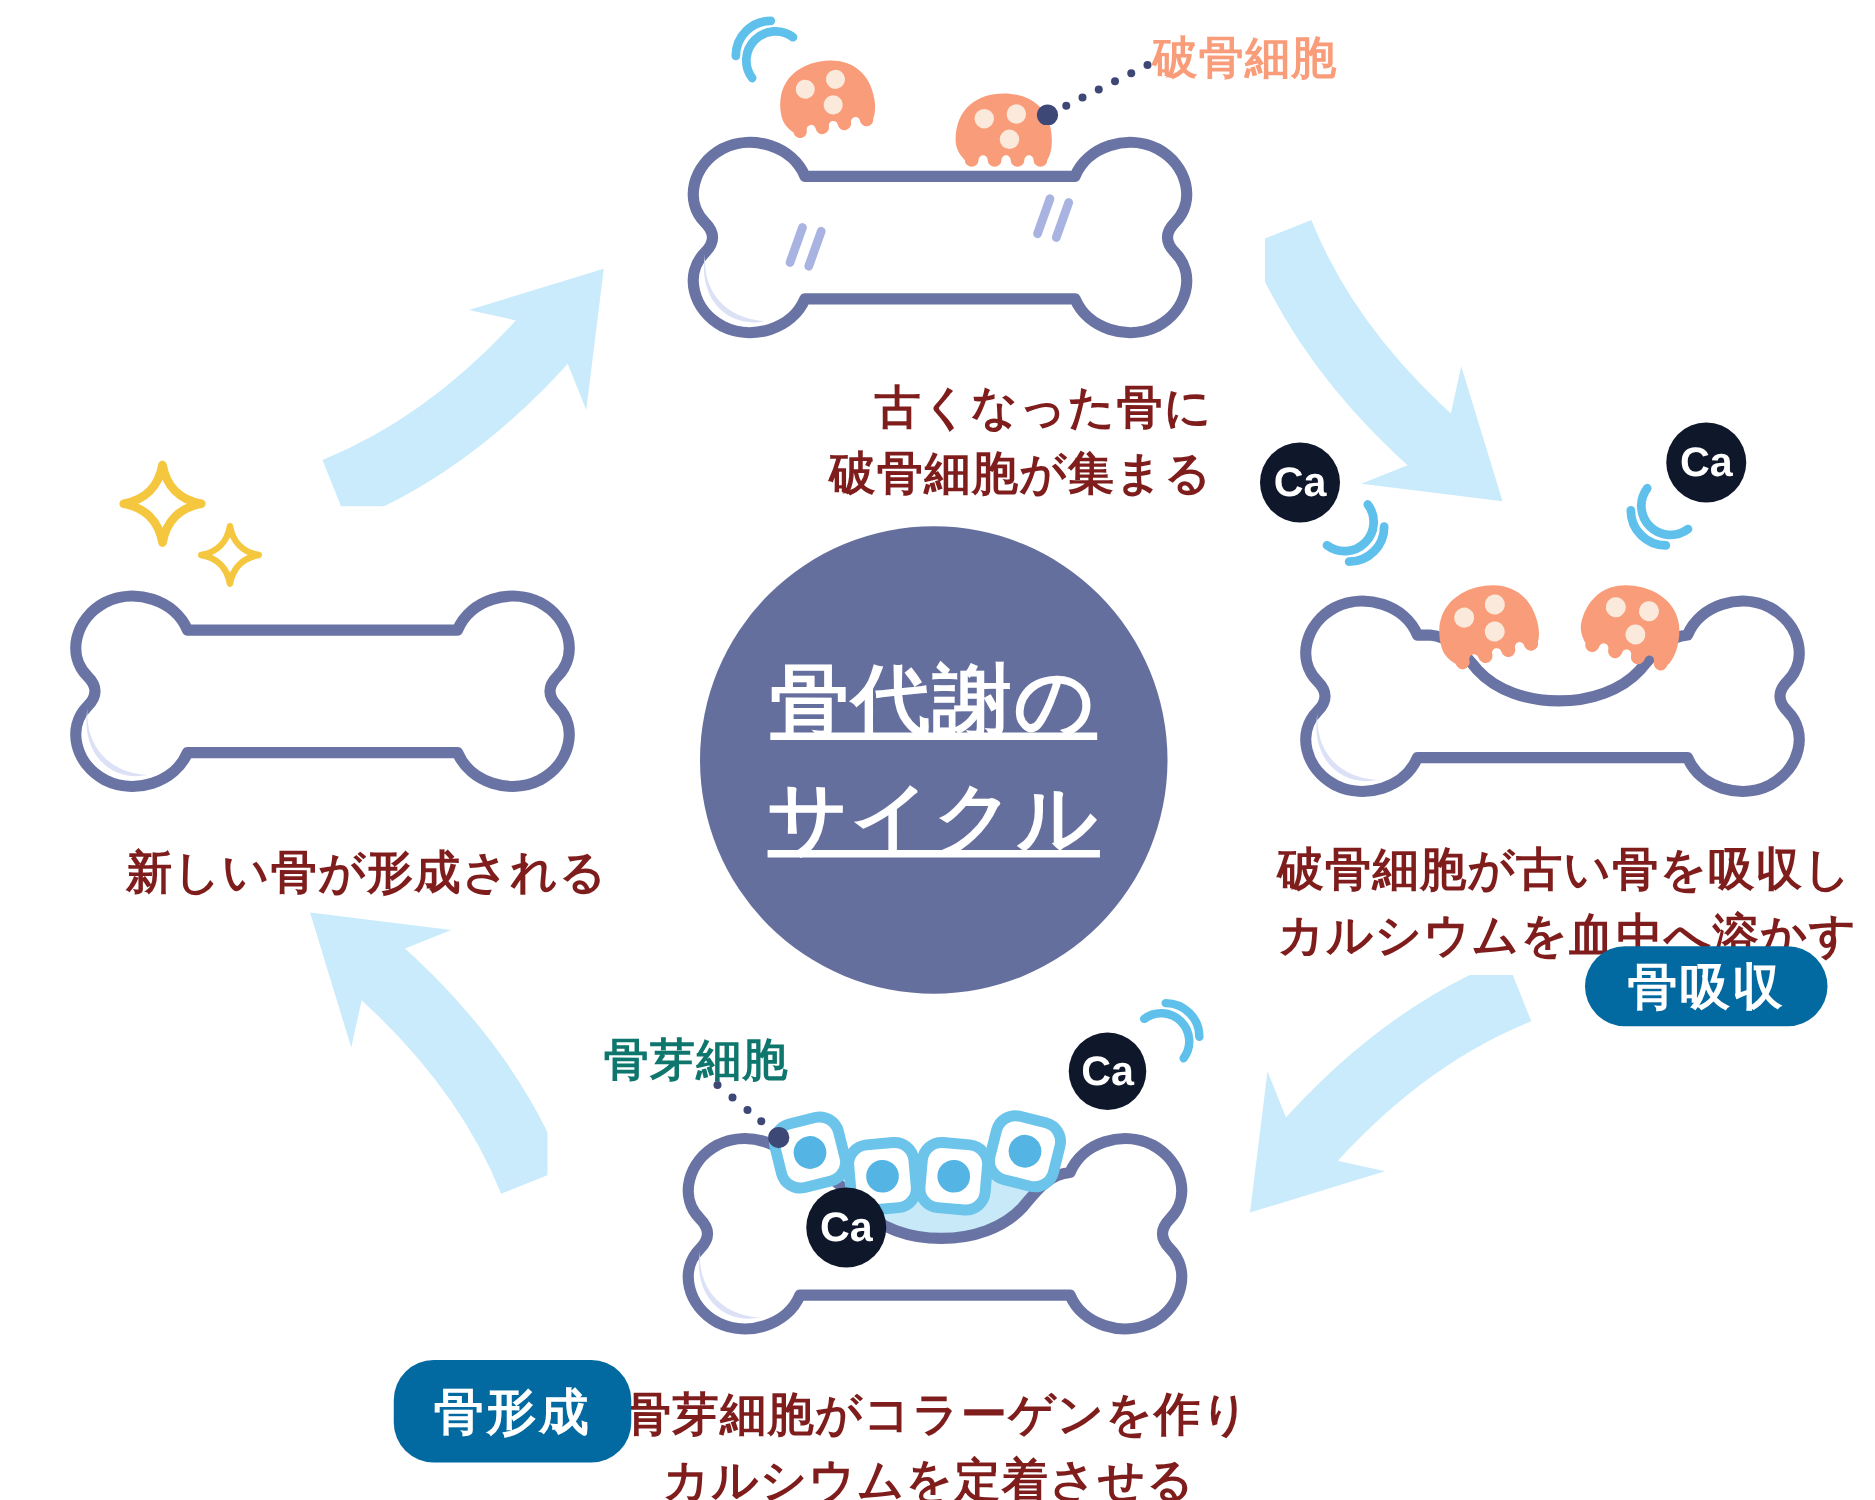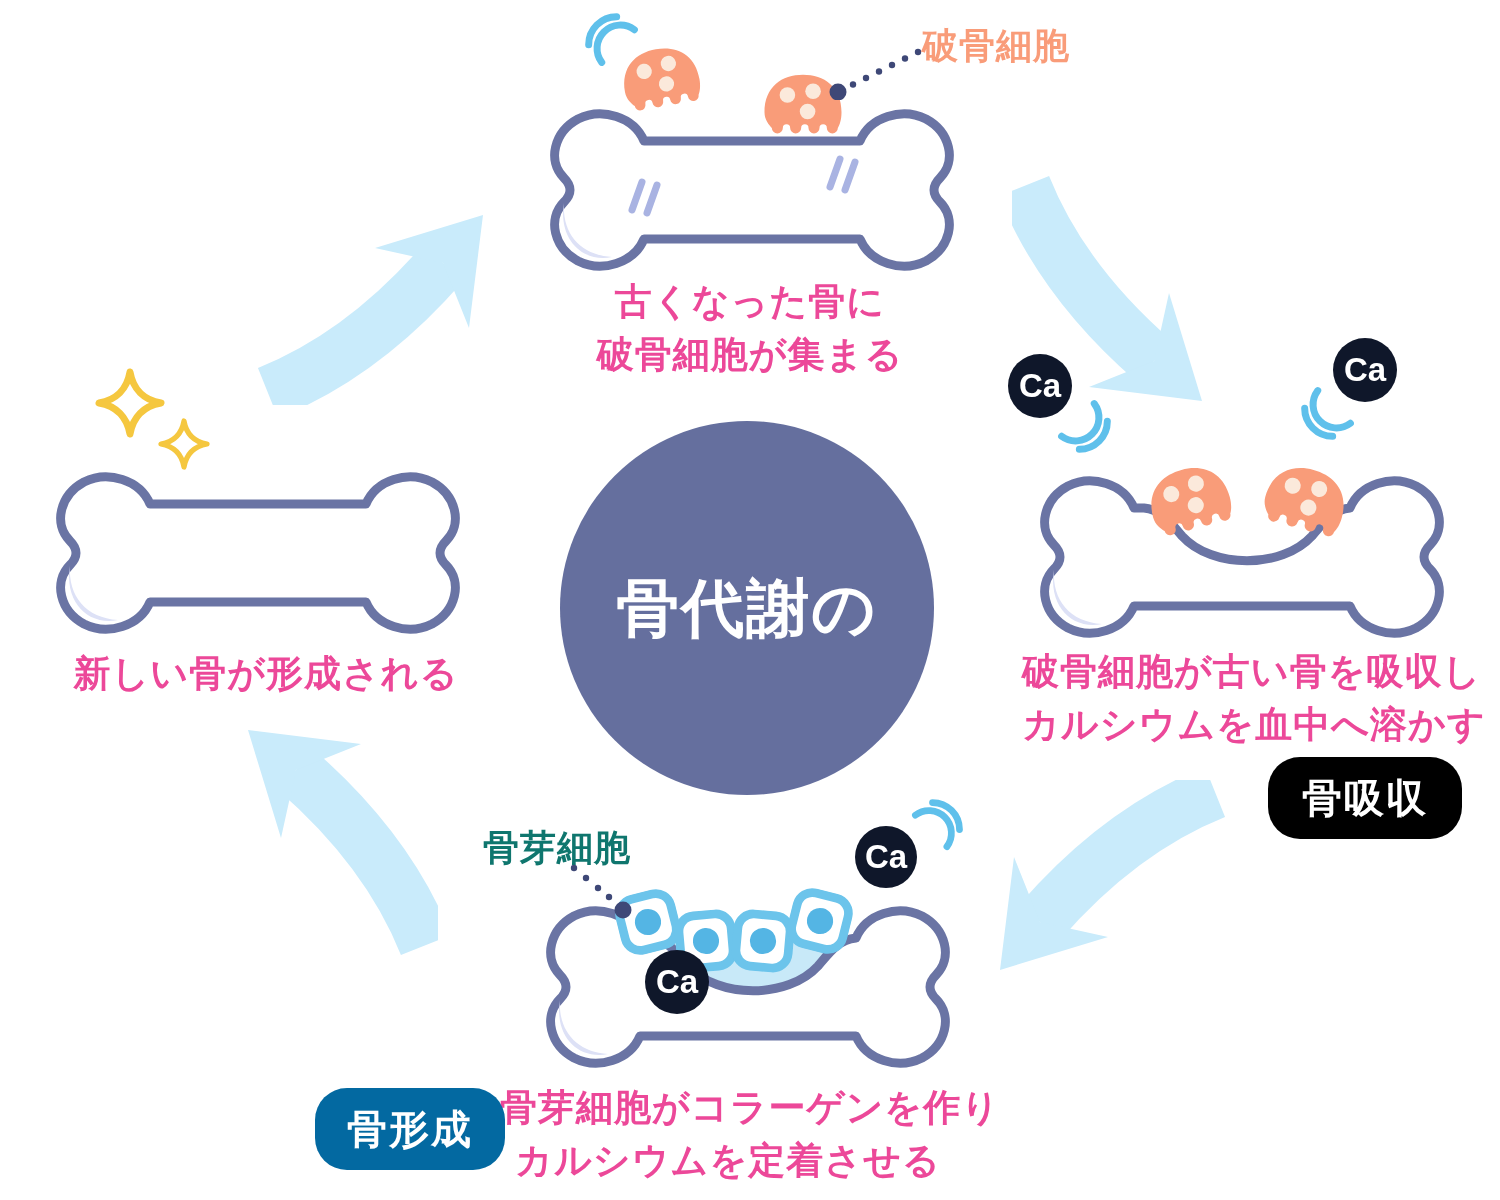--- a/index.html
+++ b/index.html
@@ -1,28 +1,28 @@
 <!DOCTYPE html>
 <html><head>
 <meta charset="utf-8">
 <style>
   html,body{margin:0;padding:0;background:#fff;}
   #canvas{position:relative;width:1500px;height:1200px;background:#ffffff;overflow:hidden;
           font-family:"Liberation Sans",sans-serif;}
   .abs{position:absolute;}
-  .caption{position:absolute;color:#ec4899;font-size:37px;font-weight:600;line-height:1.42;
-           text-align:center;letter-spacing:1px;white-space:nowrap;}
+  .caption{position:absolute;color:#7f1d1d;font-size:37px;font-weight:600;line-height:1.42;
+           text-align:right;letter-spacing:1px;white-space:nowrap;margin-top:24px;}
   .cell-label{position:absolute;font-size:36px;font-weight:600;letter-spacing:1px;white-space:nowrap;}
   .badge{position:absolute;display:flex;align-items:center;justify-content:center;
          border-radius:32px;color:#ffffff;font-size:40px;font-weight:600;letter-spacing:2px;}
   .ca{position:absolute;border-radius:50%;background:#0f172a;color:#ffffff;
       display:flex;align-items:center;justify-content:center;font-size:33px;font-weight:600;}
   #center-circle{position:absolute;left:560px;top:421px;width:374px;height:374px;border-radius:50%;
       background:#656F9E;display:flex;flex-direction:column;align-items:center;justify-content:center;
-      color:#ffffff;font-size:63px;font-weight:600;line-height:1.5;letter-spacing:2px;}
+      color:#ffffff;font-size:63px;font-weight:600;line-height:1.5;letter-spacing:2px;text-decoration:underline;}
 </style>
 </head>
 <body>
 
 <div id="canvas">
 
   <svg style="position:absolute;width:0;height:0;" aria-hidden="true">
     <defs>
       <g id="bone-shape">
         <path d="M112 36 L328 36 C338 12 370 2 394 14 C418 27 425 56 408 73 C400 81 400 89 408 97 C425 114 418 143 394 156 C370 168 338 158 328 134 L112 134 C102 158 70 168 46 156 C22 143 15 114 32 97 C40 89 40 81 32 73 C15 56 22 27 46 14 C70 2 102 12 112 36 Z" fill="#ffffff" stroke="#6A74A4" stroke-width="9" stroke-linejoin="round"></path>
@@ -69,20 +69,21 @@
       </g>
     </svg>
   <svg class="abs" style="left:228px;top:715px;width:210px;height:250px" viewBox="0 0 210 250">
     <g transform="translate(0 250) rotate(270)">
         <use href="#arrow-shape"></use>
       </g>
     </svg>
 
   <div id="center-circle">
     <div>骨代謝の</div>
+    <div>サイクル</div>
   </div>
 
   <svg class="abs" style="left:532px;top:105px;width:440px;height:170px" viewBox="0 0 440 170">
     <use href="#bone-shape"></use>
     <g stroke="#A9B3E2" stroke-width="7" stroke-linecap="round" fill="none">
       <path d="M100 105 L110 77"></path>
         <path d="M115 108 L125 80"></path>
       <path d="M298 82 L308 54"></path>
         <path d="M313 85 L323 57"></path>
     </g>
@@ -125,21 +126,21 @@
       <use href="#arcs-shape"></use>
     </svg>
   <div class="ca" style="left:1333px;top:338px;width:64px;height:64px">Ca</div>
   <svg class="abs" style="left:1300px;top:385px;width:56px;height:56px;transform:rotate(-90deg)" viewBox="0 0 60 60">
       <use href="#arcs-shape"></use>
     </svg>
   <div class="caption" style="left:1022px;top:646px;width:444px">
     <div>破骨細胞が古い骨を吸収し</div>
     <div>カルシウムを血中へ溶かす</div>
   </div>
-  <div class="badge" style="left:1268px;top:757px;width:194px;height:82px;background:#000000">骨吸収</div>
+  <div class="badge" style="left:1268px;top:757px;width:194px;height:64px;background:#0369a1">骨吸収</div>
 
   <svg class="abs" style="left:528px;top:902px;width:440px;height:170px" viewBox="0 0 440 170">
     <use href="#bowl-fill-shape"></use>
     <use href="#bone-dip-shape"></use>
   </svg>
   <svg class="abs" style="left:617px;top:891px;width:62px;height:62px;transform:rotate(-14deg)" viewBox="0 0 64 64">
       <use href="#osteoblast-shape"></use>
     </svg>
   <svg class="abs" style="left:675px;top:910px;width:62px;height:62px;transform:rotate(-5deg)" viewBox="0 0 64 64">
       <use href="#osteoblast-shape"></use>

